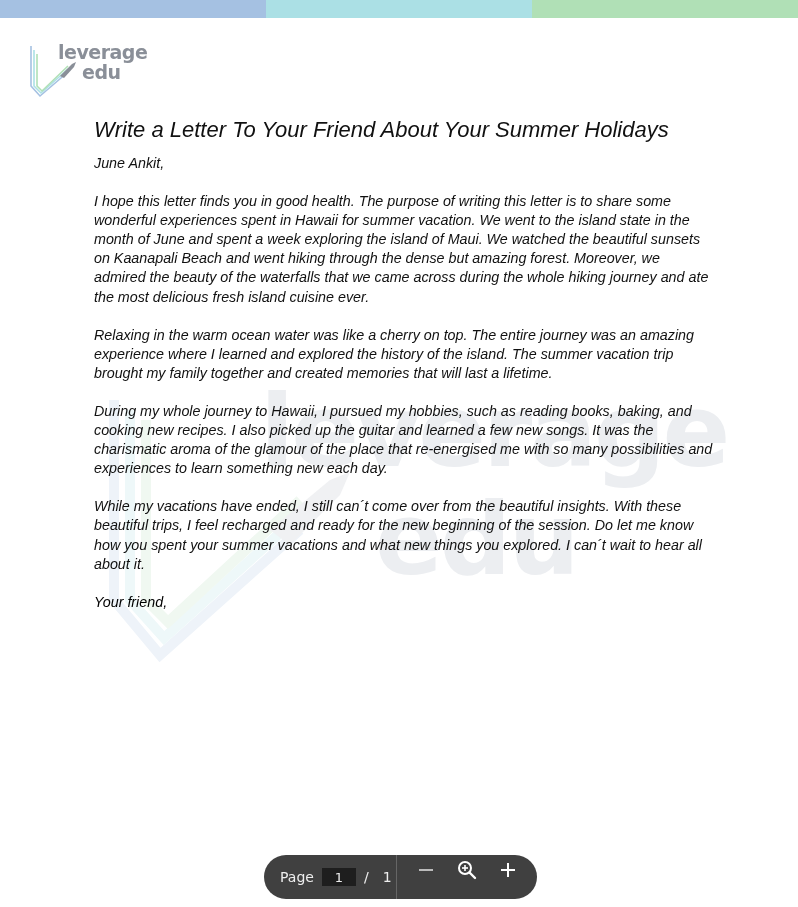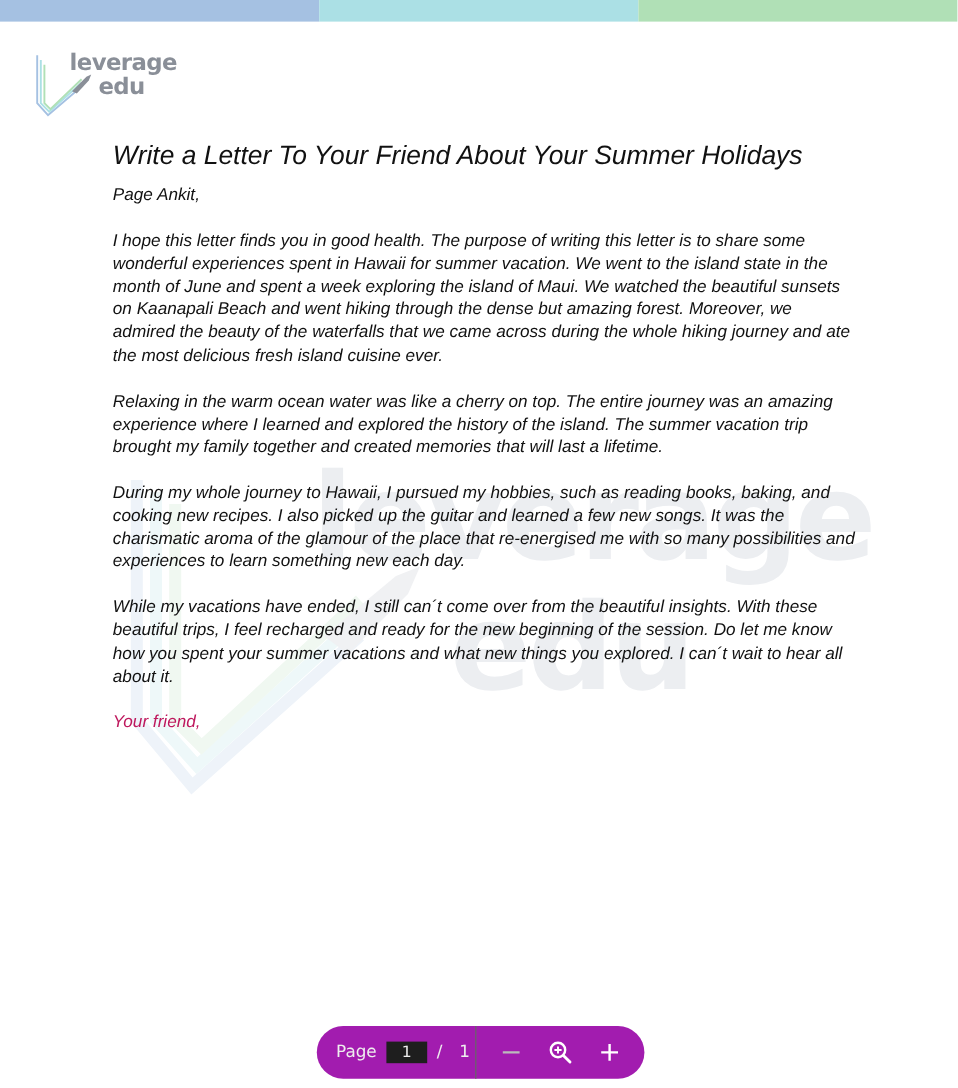--- a/index.html
+++ b/index.html
@@ -14,24 +14,24 @@
   .logo { position: absolute; left: 28px; top: 42px; width: 130px; height: 60px; }
   .logo-text { position: absolute; left: 30px; top: 0; font-family: "DejaVu Sans", sans-serif; font-weight: bold; color: #8a8f98; line-height: 20px; }
   .logo-text .l1 { font-size: 19px; letter-spacing: -0.5px; display:block; }
   .logo-text .l2 { font-size: 19px; display:block; padding-left: 24px; letter-spacing: -0.5px; }
   .watermark { position: absolute; left: 100px; top: 380px; width: 620px; height: 290px; pointer-events: none; }
   .wm-text { position: absolute; font-family: "DejaVu Sans", sans-serif; font-weight: bold; color: #eceef1; letter-spacing: -3px; line-height: 1; }
   .content { position: absolute; left: 94px; top: 116px; width: 620px; font-style: italic; }
   .title { font-size: 22px; line-height: 28px; margin: 0 0 10px 0; font-weight: normal; color: #111; }
   .para { font-size: 14.3px; line-height: 19.1px; margin: 0 0 19px 0; color: #111; }
   .greeting { margin-bottom: 19px; }
-  .closing { font-size: 14.3px; line-height: 19.1px; color: #be185d; }
+  .closing { font-size: 14.3px; line-height: 19.1px; color: #000000; }
   .toolbar {
     position: absolute; left: 264px; top: 855px; width: 273px; height: 44px;
-    background: #a21caf; border-radius: 22px; display: flex; align-items: center; color: #eee;
+    background: #404040; border-radius: 22px; display: flex; align-items: flex-start; color: #eee;
     font-family: "DejaVu Sans", sans-serif;
   }
   .tb-page { display: flex; align-items: center; padding-left: 16px; width: 132px; height: 44px; box-sizing: border-box; font-size: 14px; }
   .tb-page .lbl { margin-right: 8px; }
   .tb-page .pinput { width: 34px; height: 18px; background: #1e1e1e; color: #eee; border: none; text-align: center; font-size: 13px; font-family: "DejaVu Sans", sans-serif; padding: 0; }
   .tb-page .sep { margin: 0 14px 0 8px; }
   .divider { width: 1px; height: 44px; background: #666; }
   .tb-zoom { display: flex; align-items: center; justify-content: space-around; flex: 1; padding: 0 8px; }
   .tb-btn { width: 30px; height: 30px; display: flex; align-items: center; justify-content: center; cursor: pointer; }
 </style>
@@ -63,21 +63,21 @@
     <path d="M30 30 L30 220 L64 258 L200 135" fill="none" stroke="#eef8f9" stroke-width="10"></path>
     <path d="M46 40 L46 220 L68 242 L200 120" fill="none" stroke="#f0f8f1" stroke-width="10"></path>
     <path d="M170 150 L230 100 L250 92 L240 115 L190 165 Z" fill="#f0f1f3"></path>
   </svg>
   <span class="wm-text" style="left:160px; top:2px; font-size:100px;">leverage</span>
   <span class="wm-text" style="left:275px; top:110px; font-size:100px;">edu</span>
 </div>
 
 <div class="content">
   <h1 class="title">Write a Letter To Your Friend About Your Summer Holidays</h1>
-  <p class="para greeting">Page Ankit,</p>
+  <p class="para greeting">June Ankit,</p>
   <p class="para">I hope this letter finds you in good health. The purpose of writing this letter is to share some wonderful experiences spent in Hawaii for summer vacation. We went to the island state in the month of June and spent a week exploring the island of Maui. We watched the beautiful sunsets on Kaanapali Beach and went hiking through the dense but amazing forest. Moreover, we admired the beauty of the waterfalls that we came across during the whole hiking journey and ate the most delicious fresh island cuisine ever.</p>
   <p class="para">Relaxing in the warm ocean water was like a cherry on top. The entire journey was an amazing experience where I learned and explored the history of the island. The summer vacation trip brought my family together and created memories that will last a lifetime.</p>
   <p class="para">During my whole journey to Hawaii, I pursued my hobbies, such as reading books, baking, and cooking new recipes. I also picked up the guitar and learned a few new songs. It was the charismatic aroma of the glamour of the place that re-energised me with so many possibilities and experiences to learn something new each day.</p>
   <p class="para">While my vacations have ended, I still can´t come over from the beautiful insights. With these beautiful trips, I feel recharged and ready for the new beginning of the session. Do let me know how you spent your summer vacations and what new things you explored. I can´t wait to hear all about it.</p>
   <div class="closing">Your friend,</div>
 </div>
 
 <div class="toolbar">
   <div class="tb-page">
     <span class="lbl">Page</span>

